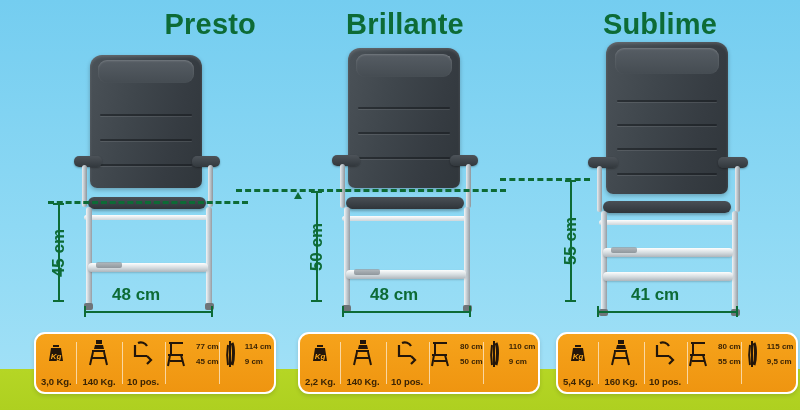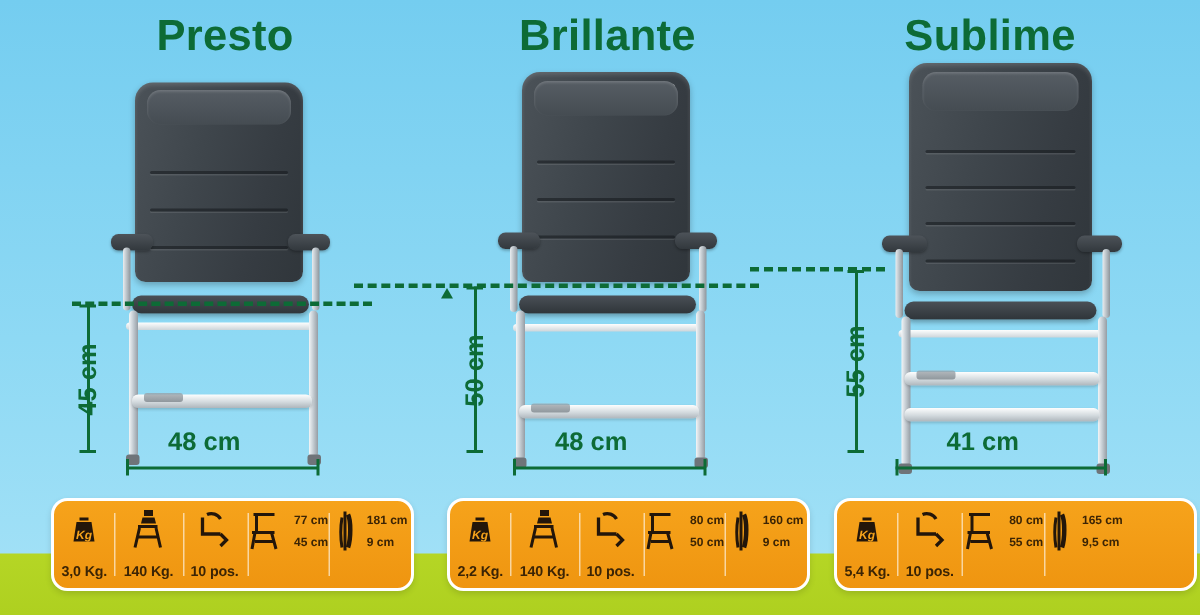--- a/index.html
+++ b/index.html
@@ -82,21 +82,21 @@
   .dualtxt{display:flex;flex-direction:column;justify-content:center;gap:6px;}
   .dlab{font-size:8px;font-weight:bold;color:#3b2405;white-space:nowrap;}
 </style>
 </head>
 <body>
 
 <div class="stage">
 
   <div class="grass"></div>
 
-  <div class="title" style="left:60px;width:180px;">Presto</div>
+  <div class="title" style="left:76px;width:180px;text-align:right;">Presto</div>
   <div class="title" style="left:570px;width:180px;">Sublime</div>
   <div class="title" style="left:315px;width:180px;">Brillante</div>
 
   <div class="chair" style="left:60px;top:55px;width:180px;height:270px;">
     <div class="back" style="left:30px;top:0;width:112px;height:133px;">
       <div class="logo"></div>
       <div class="seam" style="top:44%;"></div>
       <div class="seam" style="top:63%;"></div>
       <div class="seam" style="top:82%;"></div>
     </div>
@@ -239,21 +239,21 @@
       </div>
     </div>
     <div class="cell" style="width:23%;">
       <div class="dualwrap">
         <svg width="20" height="28" viewBox="0 0 20 28">
             <path d="M8 1v26" stroke="#23160a" stroke-width="2"></path>
             <path d="M10 3c2 4 2 16 0 22" stroke="#23160a" stroke-width="3" fill="none"></path>
             <path d="M6 5c-1 6-1 14 0 20" stroke="#23160a" stroke-width="2" fill="none"></path>
           </svg>
         <div class="dualtxt">
-          <span class="dlab">181 cm</span>
+          <span class="dlab">114 cm</span>
           <span class="dlab">9 cm</span>
         </div>
       </div>
     </div>
   </div>
 
   <div class="spec" style="left:298px;top:332px;width:242px;">
     <div class="cell" style="width:17%;">
       <div class="ico">
         <svg width="22" height="24" viewBox="0 0 22 24">
@@ -300,37 +300,48 @@
       </div>
     </div>
     <div class="cell" style="width:23%;">
       <div class="dualwrap">
         <svg width="20" height="28" viewBox="0 0 20 28">
             <path d="M8 1v26" stroke="#23160a" stroke-width="2"></path>
             <path d="M10 3c2 4 2 16 0 22" stroke="#23160a" stroke-width="3" fill="none"></path>
             <path d="M6 5c-1 6-1 14 0 20" stroke="#23160a" stroke-width="2" fill="none"></path>
           </svg>
         <div class="dualtxt">
-          <span class="dlab">160 cm</span>
+          <span class="dlab">110 cm</span>
           <span class="dlab">9 cm</span>
         </div>
       </div>
     </div>
   </div>
 
   <div class="spec" style="left:556px;top:332px;width:242px;">
     <div class="cell" style="width:17%;">
       <div class="ico">
         <svg width="22" height="24" viewBox="0 0 22 24">
             <path d="M8 4h6v2h-6z" fill="#23160a"></path>
             <path d="M6 7h10l2 13H4z" fill="#23160a"></path>
             <text x="11" y="18" font-size="8" font-family="Liberation Sans" fill="#f6a31b" text-anchor="middle" font-weight="bold">Kg</text>
           </svg>
       </div>
       <div class="cval">5,4 Kg.</div>
+    </div>
+    <div class="cell" style="width:19%;">
+      <div class="ico">
+        <svg width="26" height="28" viewBox="0 0 26 28">
+            <rect x="10" y="1" width="6" height="4" fill="#23160a"></rect>
+            <path d="M9 6h8l1 4H8z" fill="#23160a"></path>
+            <path d="M6 11h13v2H6z" fill="#23160a"></path>
+            <path d="M7 13l-3 13M18 13l3 13M6 19h13" stroke="#23160a" stroke-width="2" fill="none"></path>
+          </svg>
+      </div>
+      <div class="cval">160 Kg.</div>
     </div>
     <div class="cell" style="width:18%;">
       <div class="ico">
         <svg width="26" height="26" viewBox="0 0 26 26">
             <path d="M5 5v11h12" stroke="#23160a" stroke-width="2.2" fill="none"></path>
             <path d="M17 16l4 4-4 4" stroke="#23160a" stroke-width="2.2" fill="none"></path>
             <path d="M8 3a7 7 0 0 1 9 3" stroke="#23160a" stroke-width="2.2" fill="none"></path>
           </svg>
       </div>
       <div class="cval">10 pos.</div>
@@ -350,20 +361,20 @@
       </div>
     </div>
     <div class="cell" style="width:23%;">
       <div class="dualwrap">
         <svg width="20" height="28" viewBox="0 0 20 28">
             <path d="M8 1v26" stroke="#23160a" stroke-width="2"></path>
             <path d="M10 3c2 4 2 16 0 22" stroke="#23160a" stroke-width="3" fill="none"></path>
             <path d="M6 5c-1 6-1 14 0 20" stroke="#23160a" stroke-width="2" fill="none"></path>
           </svg>
         <div class="dualtxt">
-          <span class="dlab">165 cm</span>
+          <span class="dlab">115 cm</span>
           <span class="dlab">9,5 cm</span>
         </div>
       </div>
     </div>
   </div>
 
 </div>
 
 </body></html>

